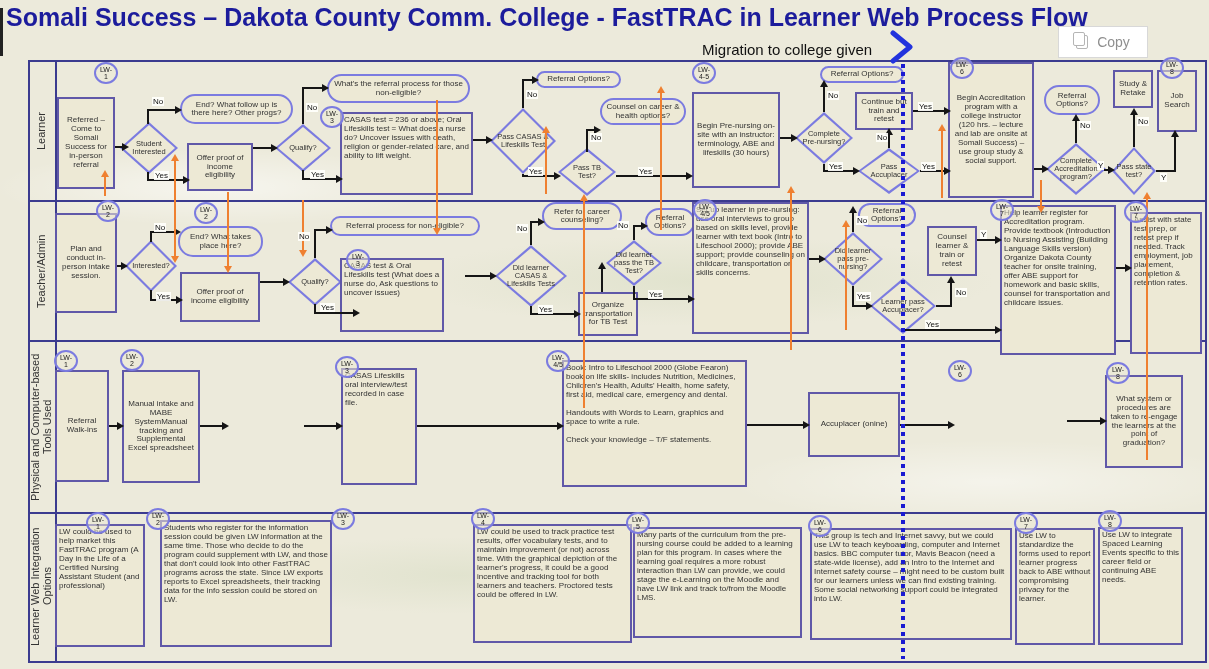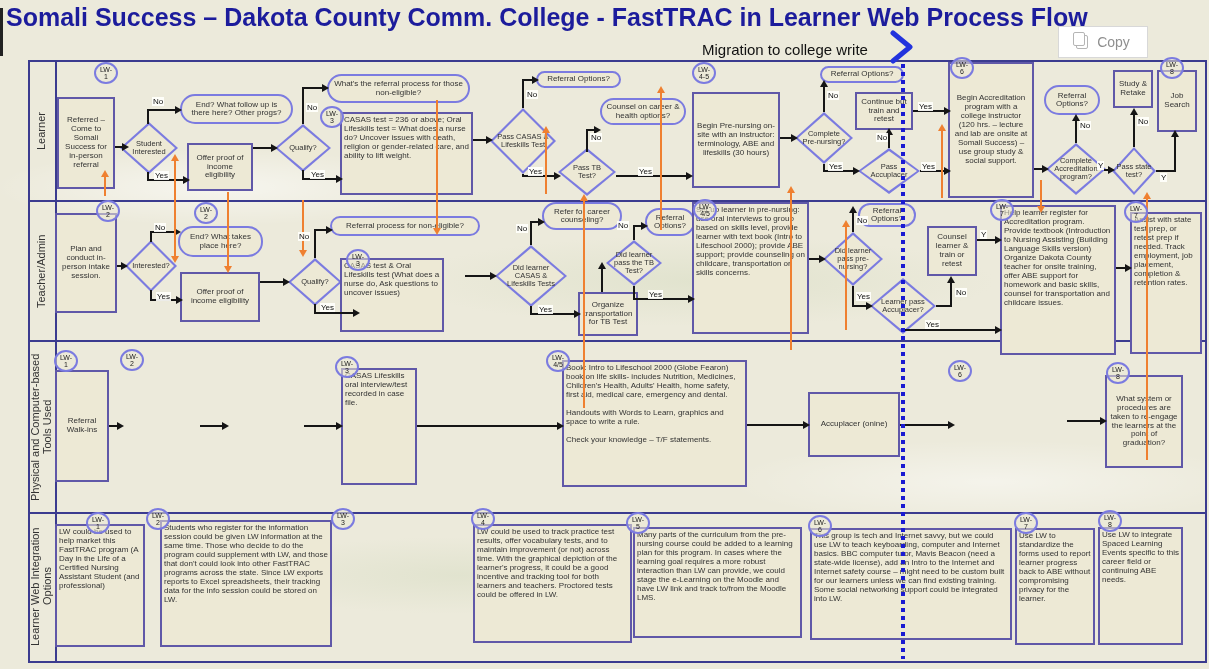--- a/index.html
+++ b/index.html
@@ -54,21 +54,21 @@
 
 <div class="stage">
   <div class="edgebar"></div>
   <div class="title">Somali Success – Dakota County Comm. College - FastTRAC in Learner Web Process Flow</div>
 
   <div class="copy-btn">
     <span class="copy-ic"></span>
     <span>Copy</span>
   </div>
 
-  <div class="mig-label">Migration to college write</div>
+  <div class="mig-label">Migration to college given</div>
   <div class="mig-chev">
     <svg width="28" height="34">
         <polyline points="5,3 22,17 5,31" fill="none" stroke="#2233dd" stroke-width="5" stroke-linecap="round" stroke-linejoin="round"></polyline>
       </svg>
   </div>
 
   <div class="frame"></div>
   <div class="labcol"></div>
   <div class="lanediv" style="top:200px"></div>
   <div class="lanediv" style="top:340px"></div>
@@ -183,20 +183,21 @@
     </div>
   <div class="box tl" style="left:1130px;top:212px;width:72px;height:142px">Assist with state test prep, or retest prep if needed. Track employment, job placement, completion &amp; retention rates.</div>
 
   <div class="badge" style="left:54px;top:350px">
       <span>LW-1</span>
     </div>
   <div class="box" style="left:55px;top:370px;width:54px;height:112px">Referral Walk-ins</div>
   <div class="badge" style="left:120px;top:349px">
       <span>LW-2</span>
     </div>
+  <div class="box" style="left:122px;top:370px;width:78px;height:113px">Manual intake and MABE SystemManual tracking and Supplemental Excel spreadsheet</div>
   <div class="badge" style="left:335px;top:356px">
       <span>LW-3</span>
     </div>
   <div class="box tl" style="left:341px;top:368px;width:76px;height:117px">CASAS Lifeskills oral interview/test recorded in case file.</div>
   <div class="badge" style="left:546px;top:350px">
       <span>LW-4/5</span>
     </div>
   <div class="box tl pre" style="left:562px;top:360px;width:185px;height:127px">Book: Intro to Lifeschool 2000 (Globe Fearon) book on life skills- includes Nutrition, Medicines, Children's Health, Adults' Health, home safety, first aid, medical care, emergency and dental.
 
 Handouts with Words to Learn, graphics and space to write a rule.

